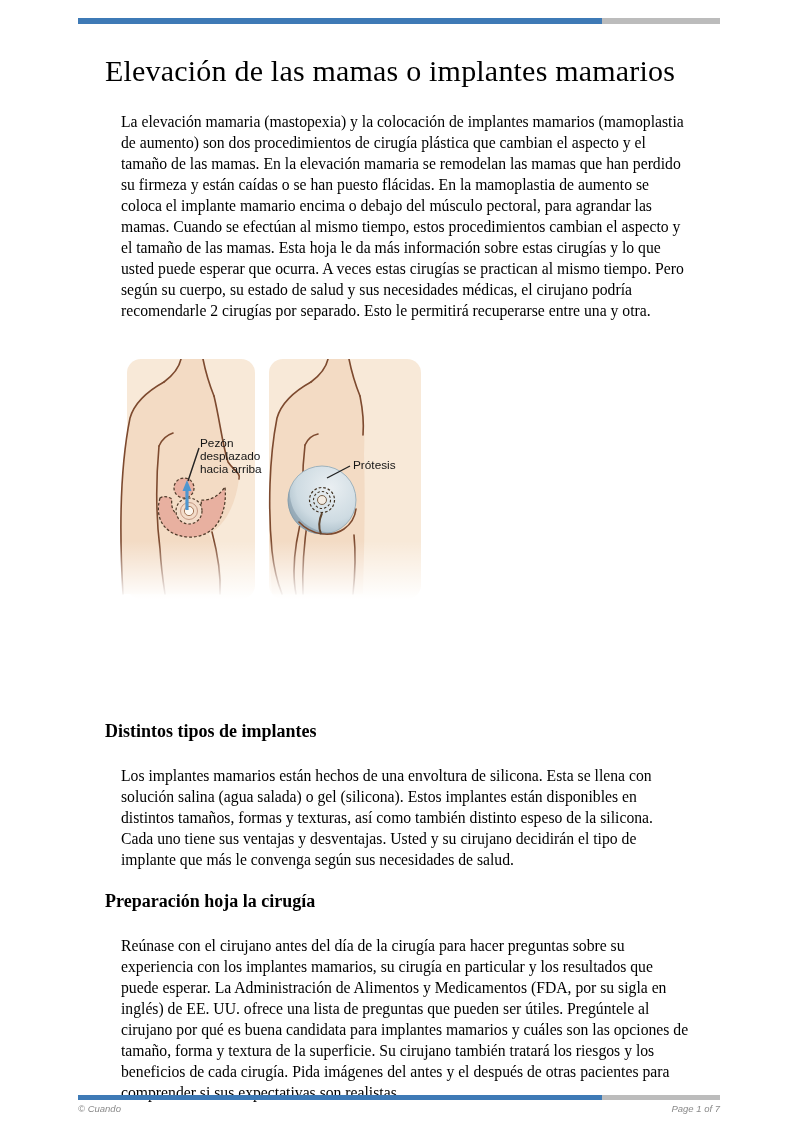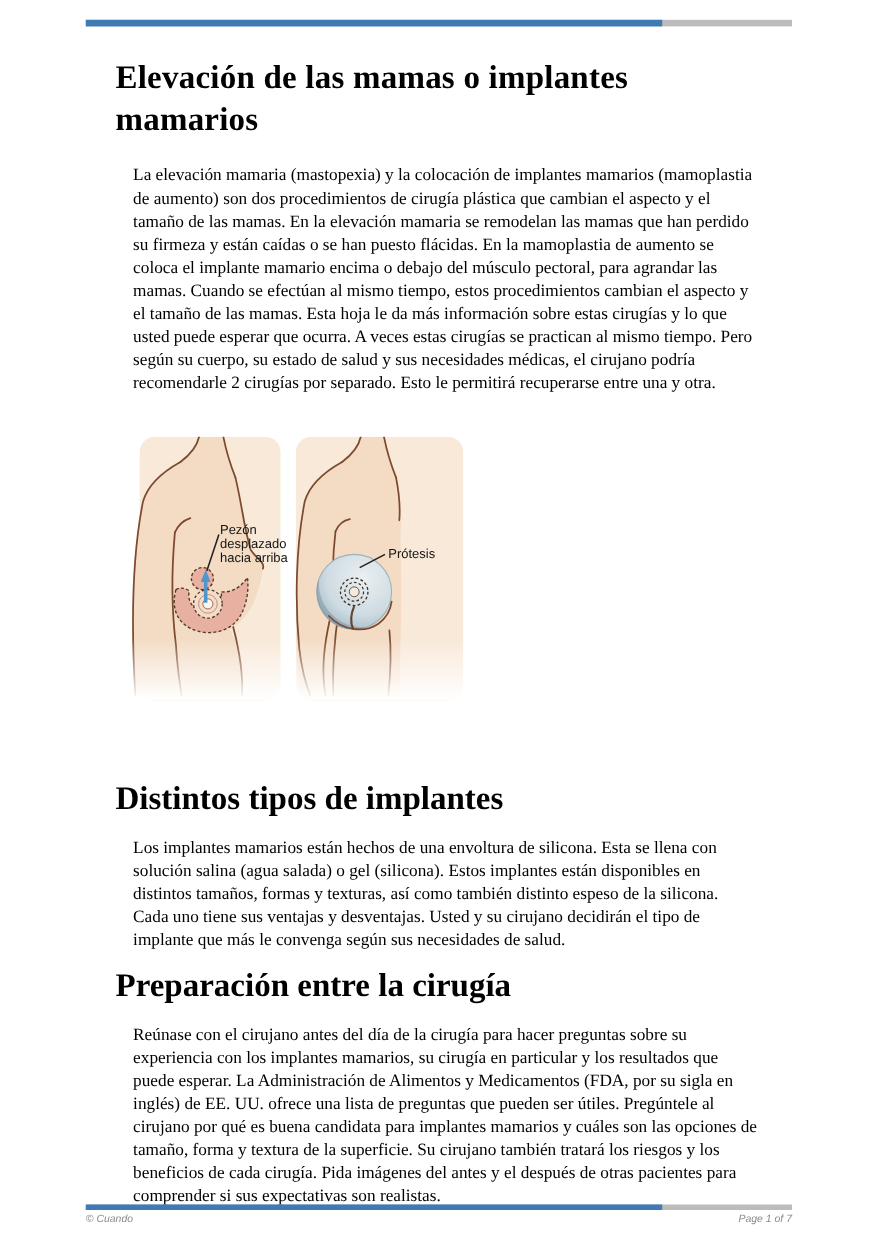--- a/index.html
+++ b/index.html
@@ -7,27 +7,27 @@
   .page{position:relative;width:800px;height:1130px;background:#fff;overflow:hidden;}
 
   
   .rule{position:absolute;left:78px;width:642px;height:6px;background:#bcbcbc;}
   .rule .rule-blue{position:absolute;left:0;top:0;height:100%;width:524px;background:#3e7ab6;}
   .rule.top{top:18px;}
   .rule.bottom{top:1095px;height:5px;}
 
   .content{position:absolute;left:105px;top:0;width:600px;}
 
-  h1.doc-title{margin:52px 0 0 0;font-size:30px;line-height:38px;font-weight:bold;letter-spacing:.2px;}
+  h1.doc-title{margin:52px 0 0 0;font-size:30px;line-height:38px;font-weight:normal;letter-spacing:.2px;}
   p.body-text{margin:16px;font-size:15.7px;line-height:21px;}
   p.intro{margin-top:21px;}
 
   .figure-wrap{margin-top:38px;margin-left:-2px;width:330px;height:240px;}
 
-  h2.section-heading{margin:74px 0 0 0;font-size:30px;line-height:30px;font-weight:bold;}
+  h2.section-heading{margin:117px 0 0 0;font-size:18px;line-height:30px;font-weight:bold;}
   h2.section-heading.second{margin-top:8px;}
   p.section-body{margin-top:19px;}
 
   .footer-text{position:absolute;top:1103px;left:78px;width:642px;
     font-family:"Liberation Sans", sans-serif;font-style:italic;
     font-size:9.5px;color:#8a8a8a;display:flex;justify-content:space-between;}
 
   svg text{font-family:"Liberation Sans", sans-serif;font-size:11.8px;fill:#141414;}
 </style>
 </head>
@@ -119,21 +119,21 @@
         <line x1="247" y1="107" x2="224" y2="119" stroke="#222" stroke-width="1.4"></line>
         <text x="250" y="110">Prótesis</text>
 
         <rect x="0" y="182" width="330" height="58" fill="url(#whiteFade)"></rect>
       </svg>
     </div>
 
     <h2 class="section-heading">Distintos tipos de implantes</h2>
     <p class="body-text section-body">Los implantes mamarios están hechos de una envoltura de silicona. Esta se llena con solución salina (agua salada) o gel (silicona). Estos implantes están disponibles en distintos tamaños, formas y texturas, así como también distinto espeso de la silicona. Cada uno tiene sus ventajas y desventajas. Usted y su cirujano decidirán el tipo de implante que más le convenga según sus necesidades de salud.</p>
 
-    <h2 class="section-heading second">Preparación entre la cirugía</h2>
+    <h2 class="section-heading second">Preparación hoja la cirugía</h2>
     <p class="body-text section-body">Reúnase con el cirujano antes del día de la cirugía para hacer preguntas sobre su experiencia con los implantes mamarios, su cirugía en particular y los resultados que puede esperar. La Administración de Alimentos y Medicamentos (FDA, por su sigla en inglés) de EE. UU. ofrece una lista de preguntas que pueden ser útiles. Pregúntele al cirujano por qué es buena candidata para implantes mamarios y cuáles son las opciones de tamaño, forma y textura de la superficie. Su cirujano también tratará los riesgos y los beneficios de cada cirugía. Pida imágenes del antes y el después de otras pacientes para comprender si sus expectativas son realistas.</p>
 
   </div>
 
   <div class="rule bottom">
     <div class="rule-blue"></div>
   </div>
 
   <div class="footer-text">
     <span>© Cuando</span>

